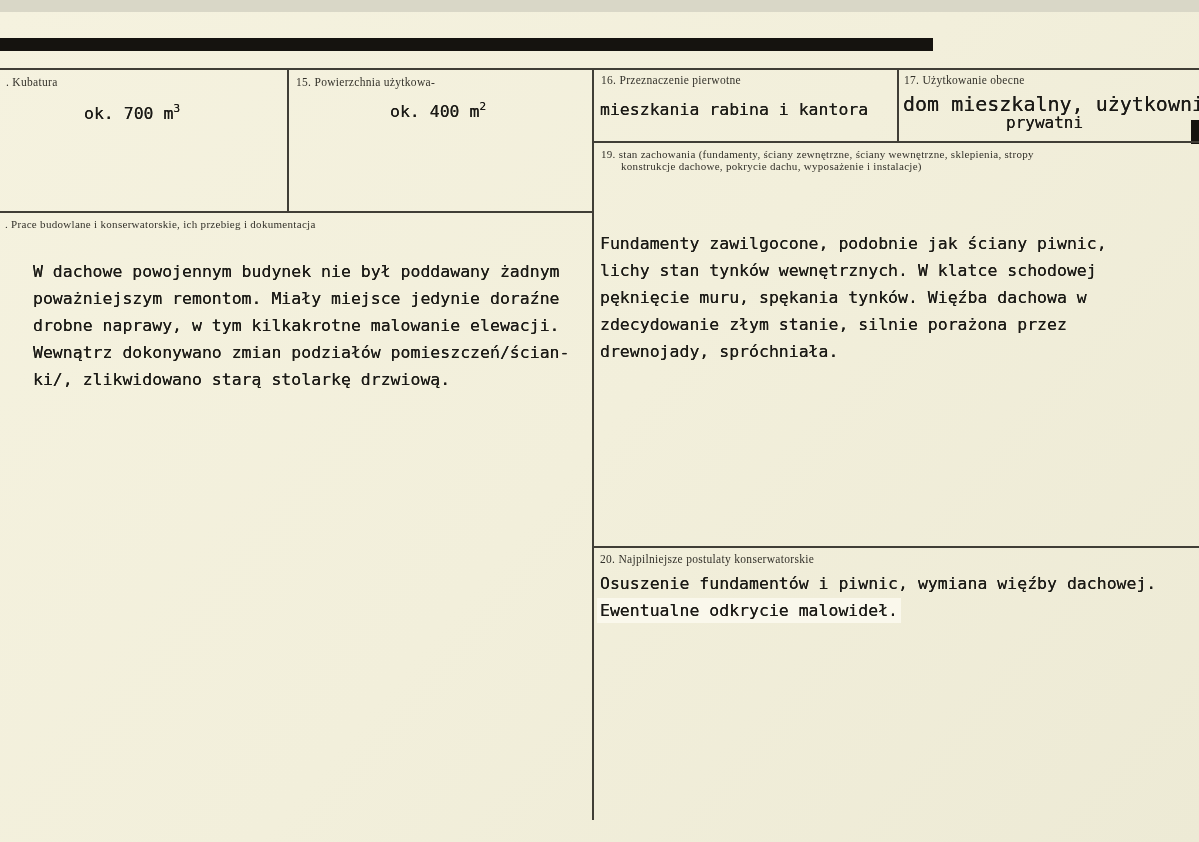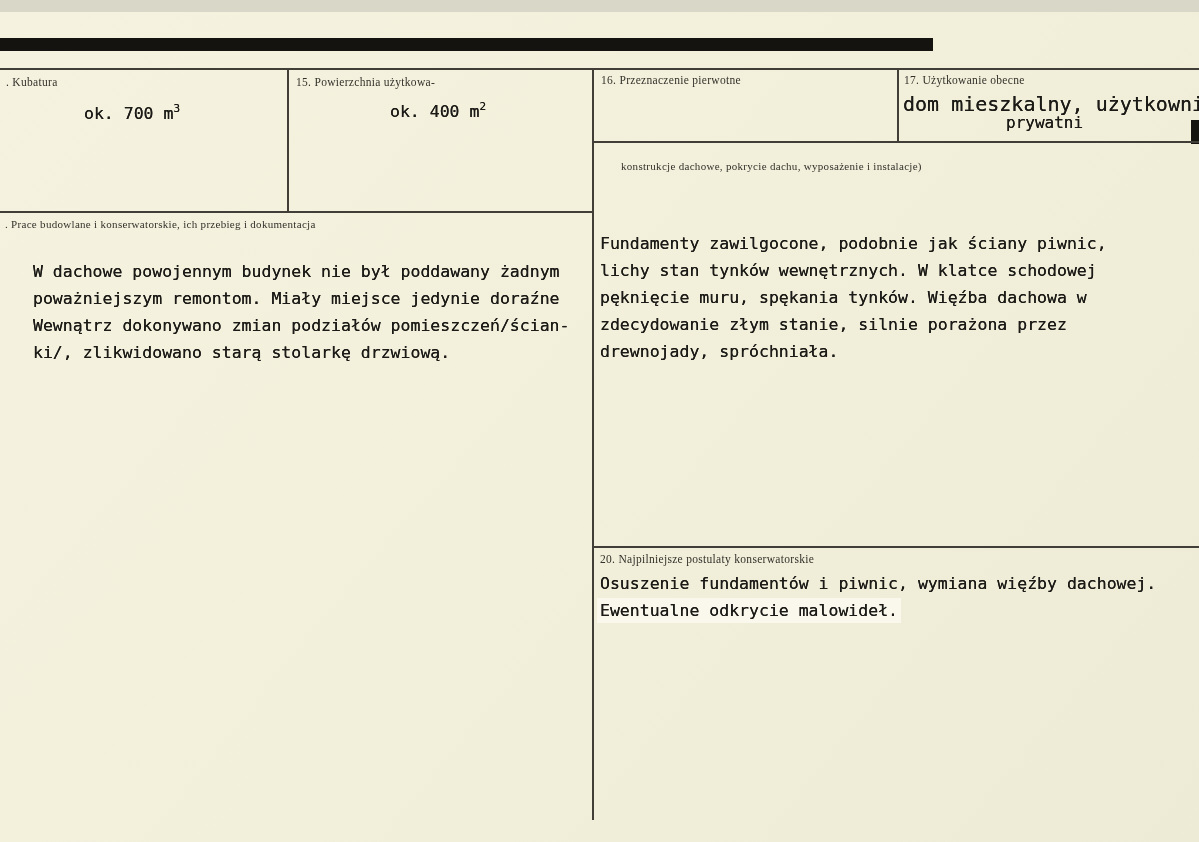--- a/index.html
+++ b/index.html
@@ -71,33 +71,36 @@
   <div class="line" style="left:592px;top:129px;width:607px;height:2px"></div>
   <div class="line" style="left:592px;top:534px;width:607px;height:2px"></div>
 
   <div class="label" style="left:6px;top:64px">. Kubatura</div>
   <div class="typed" style="left:84px;top:90px"><span>ok. 700 m</span><sup>3</sup></div>
 
   <div class="label" style="left:296px;top:64px">15. Powierzchnia użytkowa-</div>
   <div class="typed" style="left:390px;top:88px"><span>ok. 400 m</span><sup>2</sup></div>
 
   <div class="label" style="left:601px;top:62px">16. Przeznaczenie pierwotne</div>
+  <div class="typed" style="left:600px;top:88px">mieszkania rabina i kantora</div>
 
   <div class="label" style="left:904px;top:62px">17. Użytkowanie obecne</div>
   <div class="typed" style="left:903px;top:80px;font-size:20px">dom mieszkalny, użytkownicy</div>
   <div class="typed" style="left:1006px;top:101px;font-size:16px">prywatni</div>
 
   <div class="label small" style="left:5px;top:206px">. Prace budowlane i konserwatorskie, ich przebieg i dokumentacja</div>
   <div class="typed" style="left:33px;top:246px">
     <div class="ln">W dachowe powojennym budynek nie był poddawany żadnym</div>
     <div class="ln">poważniejszym remontom. Miały miejsce jedynie doraźne</div>
+    <div class="ln">drobne naprawy, w tym kilkakrotne malowanie elewacji.</div>
     <div class="ln">Wewnątrz dokonywano zmian podziałów pomieszczeń/ścian-</div>
     <div class="ln">ki/, zlikwidowano starą stolarkę drzwiową.</div>
   </div>
 
+  <div class="label small" style="left:601px;top:136px">19. stan zachowania (fundamenty, ściany zewnętrzne,  ściany wewnętrzne, sklepienia, stropy</div>
   <div class="label small" style="left:621px;top:148px">konstrukcje dachowe, pokrycie dachu, wyposażenie i instalacje)</div>
   <div class="typed" style="left:600px;top:218px">
     <div class="ln">Fundamenty zawilgocone, podobnie jak ściany piwnic,</div>
     <div class="ln">lichy stan tynków wewnętrznych. W klatce schodowej</div>
     <div class="ln">pęknięcie muru, spękania tynków.  Więźba dachowa w</div>
     <div class="ln">zdecydowanie złym stanie, silnie porażona przez</div>
     <div class="ln">drewnojady, spróchniała.</div>
   </div>
 
   <div class="label" style="left:600px;top:541px">20. Najpilniejsze postulaty konserwatorskie</div>

